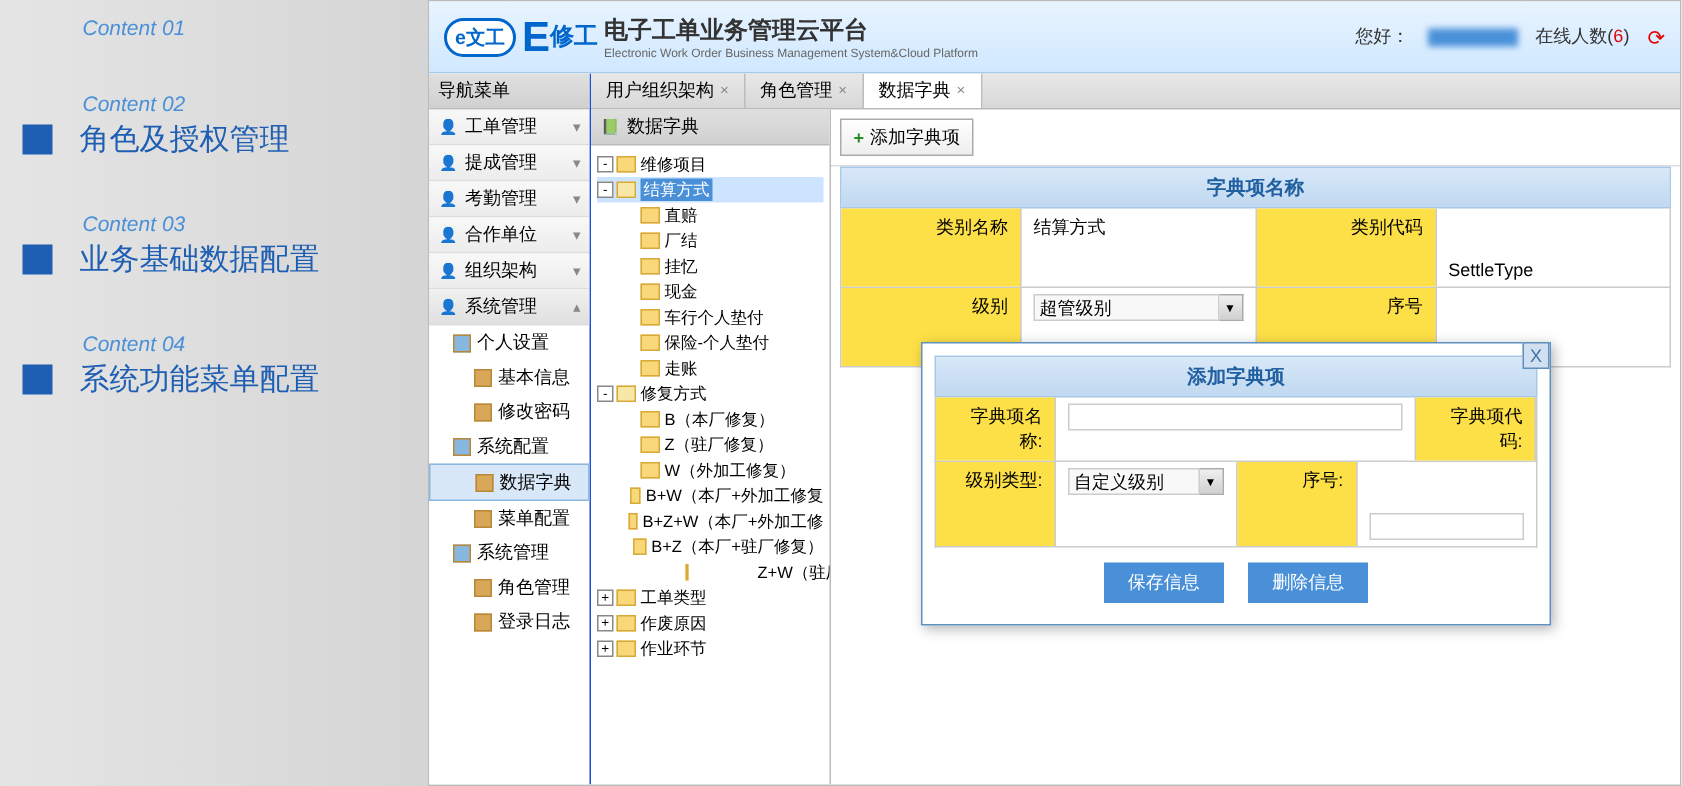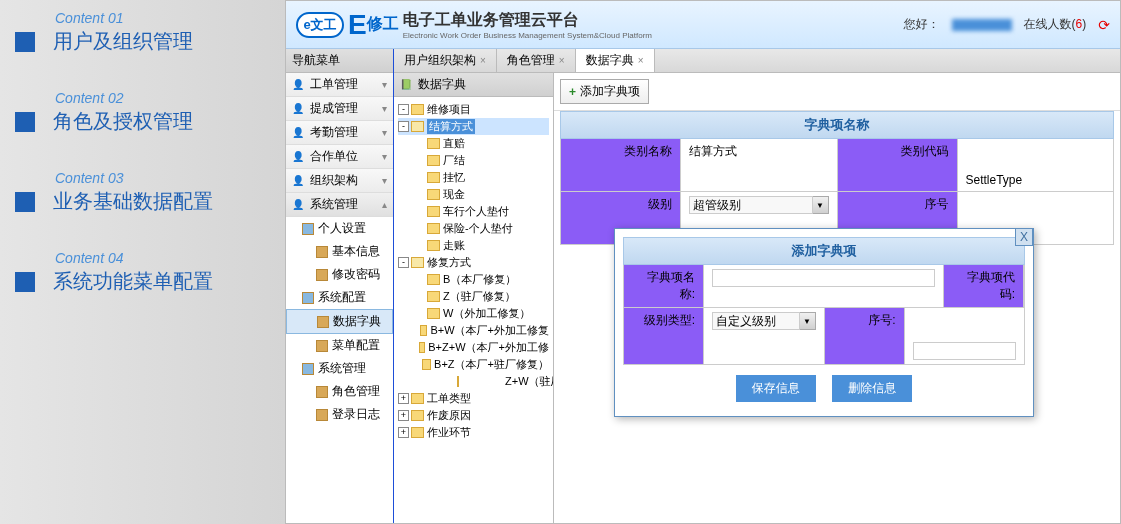--- a/index.html
+++ b/index.html
@@ -57,21 +57,21 @@
 .tab.active { background: #fff; }
 .tab-close { color: #888; font-size: 10px; }
 
 .toolbar { padding: 6px; border-bottom: 1px solid #ddd; }
 .btn-add { background: linear-gradient(#fff, #eee); border: 1px solid #aaa; padding: 3px 8px; font-size: 12px; cursor: pointer; display: inline-flex; align-items: center; gap: 4px; }
 .plus-icon { color: #2a8a2a; font-weight: bold; }
 
 .form-section { margin: 0 6px; }
 .form-title { background: linear-gradient(#d8e8f8, #c0d8f0); text-align: center; font-size: 13px; padding: 4px; border: 1px solid #a8c8e8; color: #2060a0; font-weight: bold; }
 .form-row { display: flex; border: 1px solid #ccc; border-top: none; }
-.form-cell-label { width: 120px; text-align: right; padding: 4px 8px; font-size: 12px; background: #8b5cf6; border-right: 1px solid #ccc; }
+.form-cell-label { width: 120px; text-align: right; padding: 4px 8px; font-size: 12px; background: #fde047; border-right: 1px solid #ccc; }
 .form-cell-value { flex: 1; padding: 4px 8px; font-size: 12px; border-right: 1px solid #ccc; }
 .form-cell-value:last-child { border-right: none; margin-top: 30px; }
 .form-cell-value input, .form-cell-value select { width: 100%; border: 1px solid #ccc; padding: 1px 3px; font-size: 12px; }
 .dropdown-field { display: flex; }
 .dropdown-field input { flex: 1; background: #f8f8f8; }
 .dropdown-btn { width: 16px; background: linear-gradient(#f0f0f0,#d0d0d0); border: 1px solid #aaa; border-left: none; font-size: 8px; display: flex; align-items: center; justify-content: center; }
 
 .dialog { position: absolute; top: 155px; left: 60px; width: 420px; background: #fff; border: 1px solid #6090c0; box-shadow: 2px 2px 8px rgba(0,0,0,0.3); }
 .dialog-close { position: absolute; right: 0; top: -1px; width: 18px; height: 18px; background: #d0e0f0; border: 1px solid #6090c0; color: #4070a0; font-size: 12px; display: flex; align-items: center; justify-content: center; cursor: pointer; }
 .dialog-body { padding: 8px; }
@@ -80,24 +80,20 @@
 .btn-primary { background: #4a90d9; color: #fff; border: none; padding: 5px 16px; font-size: 12px; cursor: pointer; margin: 0 6px; }
 
 .content-scroll { height: 458px; overflow: hidden; }
 </style>
 </head>
 <body>
 
 <div class="left-panel">
   <div class="content-item">
     <div class="content-label">Content 01</div>
-    <div class="content-title">
-        <div class="square"></div>
-        <div class="content-text">用户及组织管理</div>
-      </div>
   </div>
   <div class="content-item">
     <div class="content-label">Content 02</div>
     <div class="content-title">
         <div class="square"></div>
         <div class="content-text">角色及授权管理</div>
       </div>
   </div>
   <div class="content-item">
     <div class="content-label">Content 03</div>

